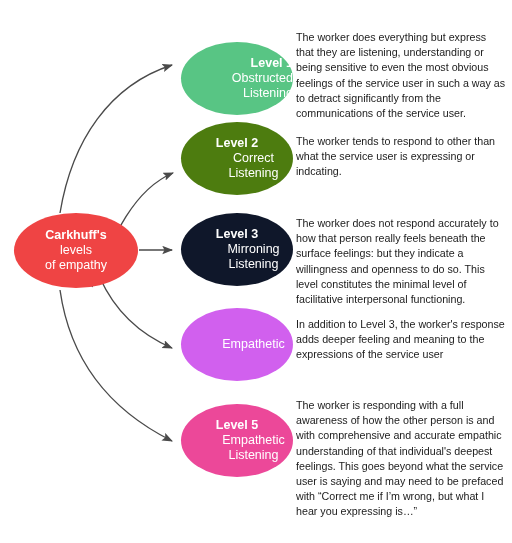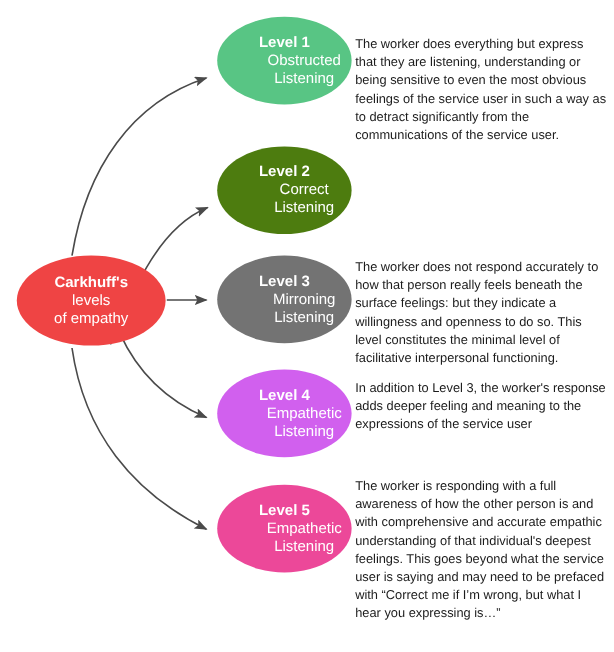--- a/index.html
+++ b/index.html
@@ -58,24 +58,24 @@
   #hub .hub-line2,
   #hub .hub-line3 { font-weight: normal; }
 
   
   .level-node {
     left: 181px;
     width: 112px;
     height: 73px;
     font-size: 12.5px;
   }
-  #node-1 { top: 14px; }
+  #node-1 { top: 42px; align-items: flex-end; }
   #node-2 { top: 122px; }
   #node-3 { top: 213px; }
-  #node-4 { top: 308px; }
+  #node-4 { top: 308px; gap: 36px; }
   #node-5 { top: 404px; }
 
   .desc {
     position: absolute;
     left: 296px;
     width: 210px;
     font-size: 10.7px;
     line-height: 1.42;
     color: #1b1b1b;
     text-align: left;
@@ -113,34 +113,35 @@
   <div class="node level-node" id="node-1" style="background:#58c584">
     <span class="title">Level 1</span>
     <span class="sub">Obstructed</span>
     <span class="sub">Listening</span>
   </div>
   <div class="node level-node" id="node-2" style="background:#4d7c0f">
     <span class="title">Level 2</span>
     <span class="sub">Correct</span>
     <span class="sub">Listening</span>
   </div>
-  <div class="node level-node" id="node-3" style="background:#737373">
+  <div class="node level-node" id="node-3" style="background:#0f172a">
     <span class="title">Level 3</span>
     <span class="sub">Mirroning</span>
     <span class="sub">Listening</span>
   </div>
   <div class="node level-node" id="node-4" style="background:#d160ee">
     <span class="title">Level 4</span>
     <span class="sub">Empathetic</span>
     <span class="sub">Listening</span>
   </div>
   <div class="node level-node" id="node-5" style="background:#ec4899">
     <span class="title">Level 5</span>
     <span class="sub">Empathetic</span>
     <span class="sub">Listening</span>
   </div>
 
   <div class="desc" id="desc-1">The worker does everything but express that they are listening, understanding or being sensitive to even the most obvious feelings of the service user in such a way as to detract significantly from the communications of the service user.</div>
+  <div class="desc" id="desc-2">The worker tends to respond to other than what the service user is expressing or indcating.</div>
   <div class="desc" id="desc-3">The worker does not respond accurately to how that person really feels beneath the surface feelings: but they indicate a willingness and openness to do so. This level constitutes the minimal level of facilitative interpersonal functioning.</div>
   <div class="desc" id="desc-4">In addition to Level 3, the worker's response adds deeper feeling and meaning to the expressions of the service user</div>
   <div class="desc" id="desc-5">The worker is responding with a full awareness of how the other person is and with comprehensive and accurate empathic understanding of that individual's deepest feelings. This goes beyond what the service user is saying and may need to be prefaced with “Correct me if I’m wrong, but what I hear you expressing is…”</div>
 
 </div>
 
 </body></html>

